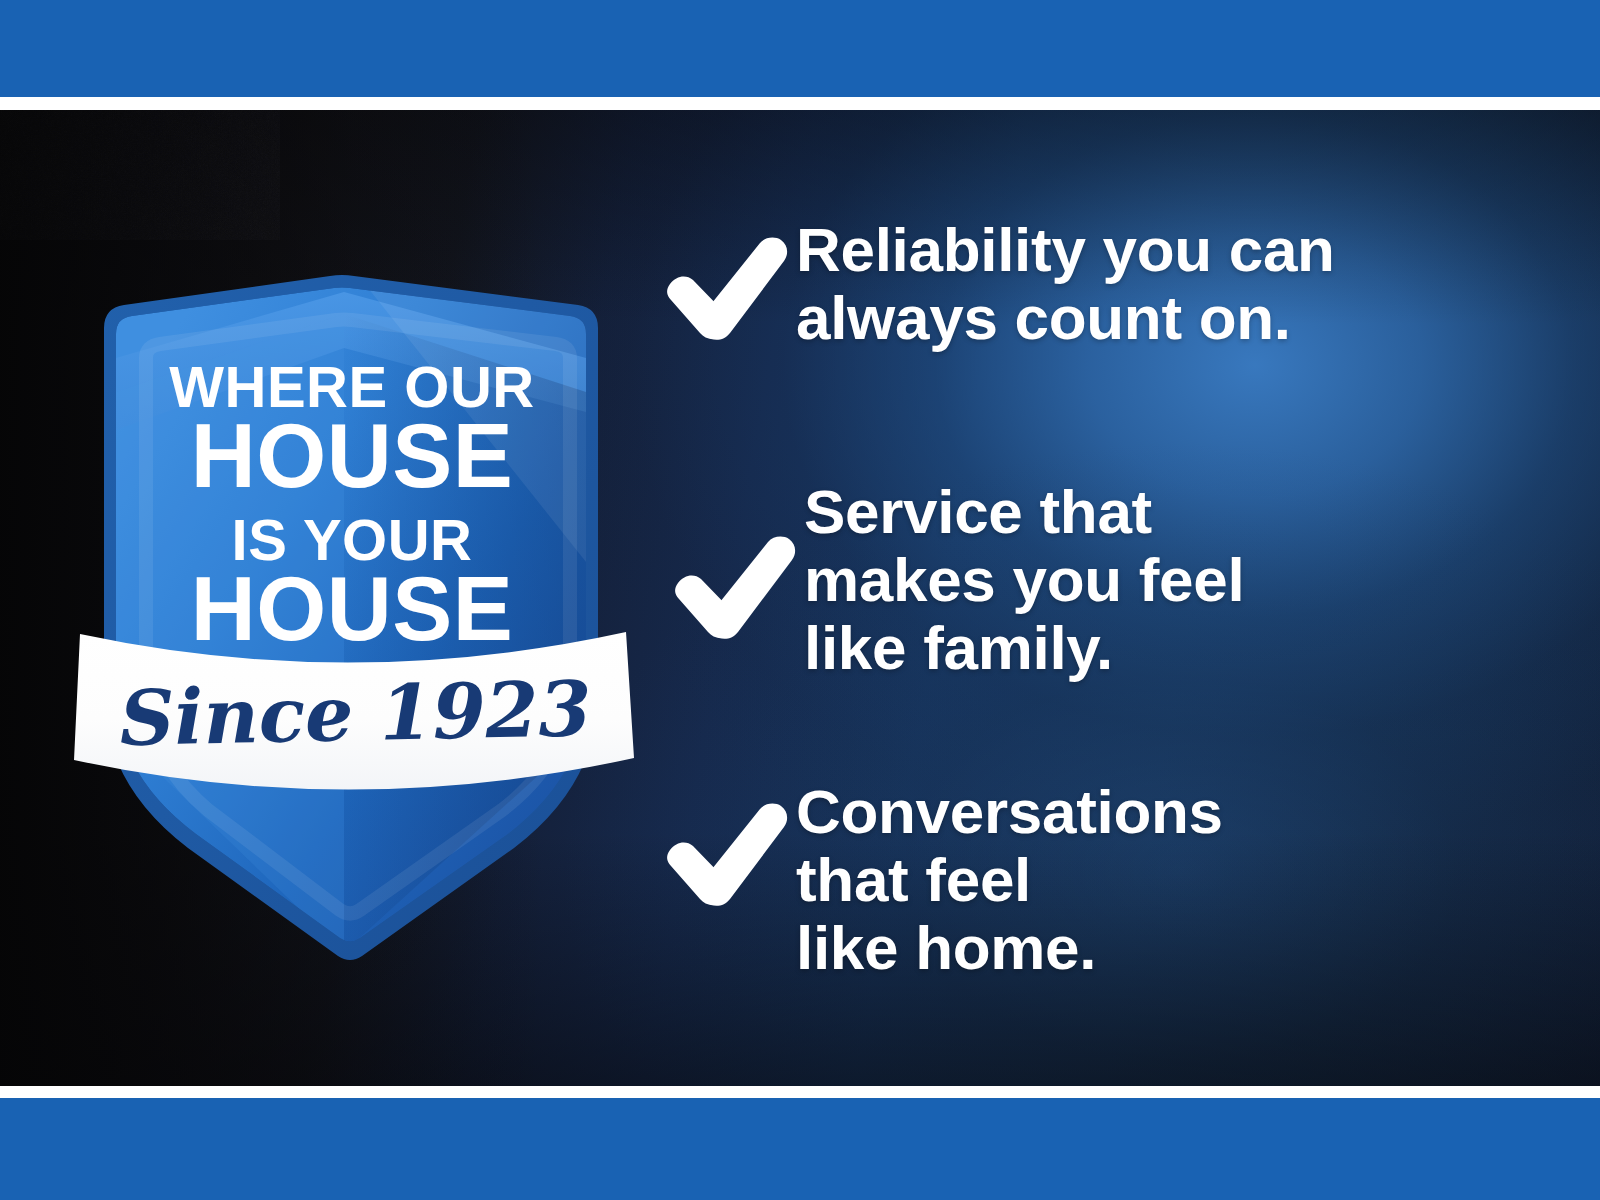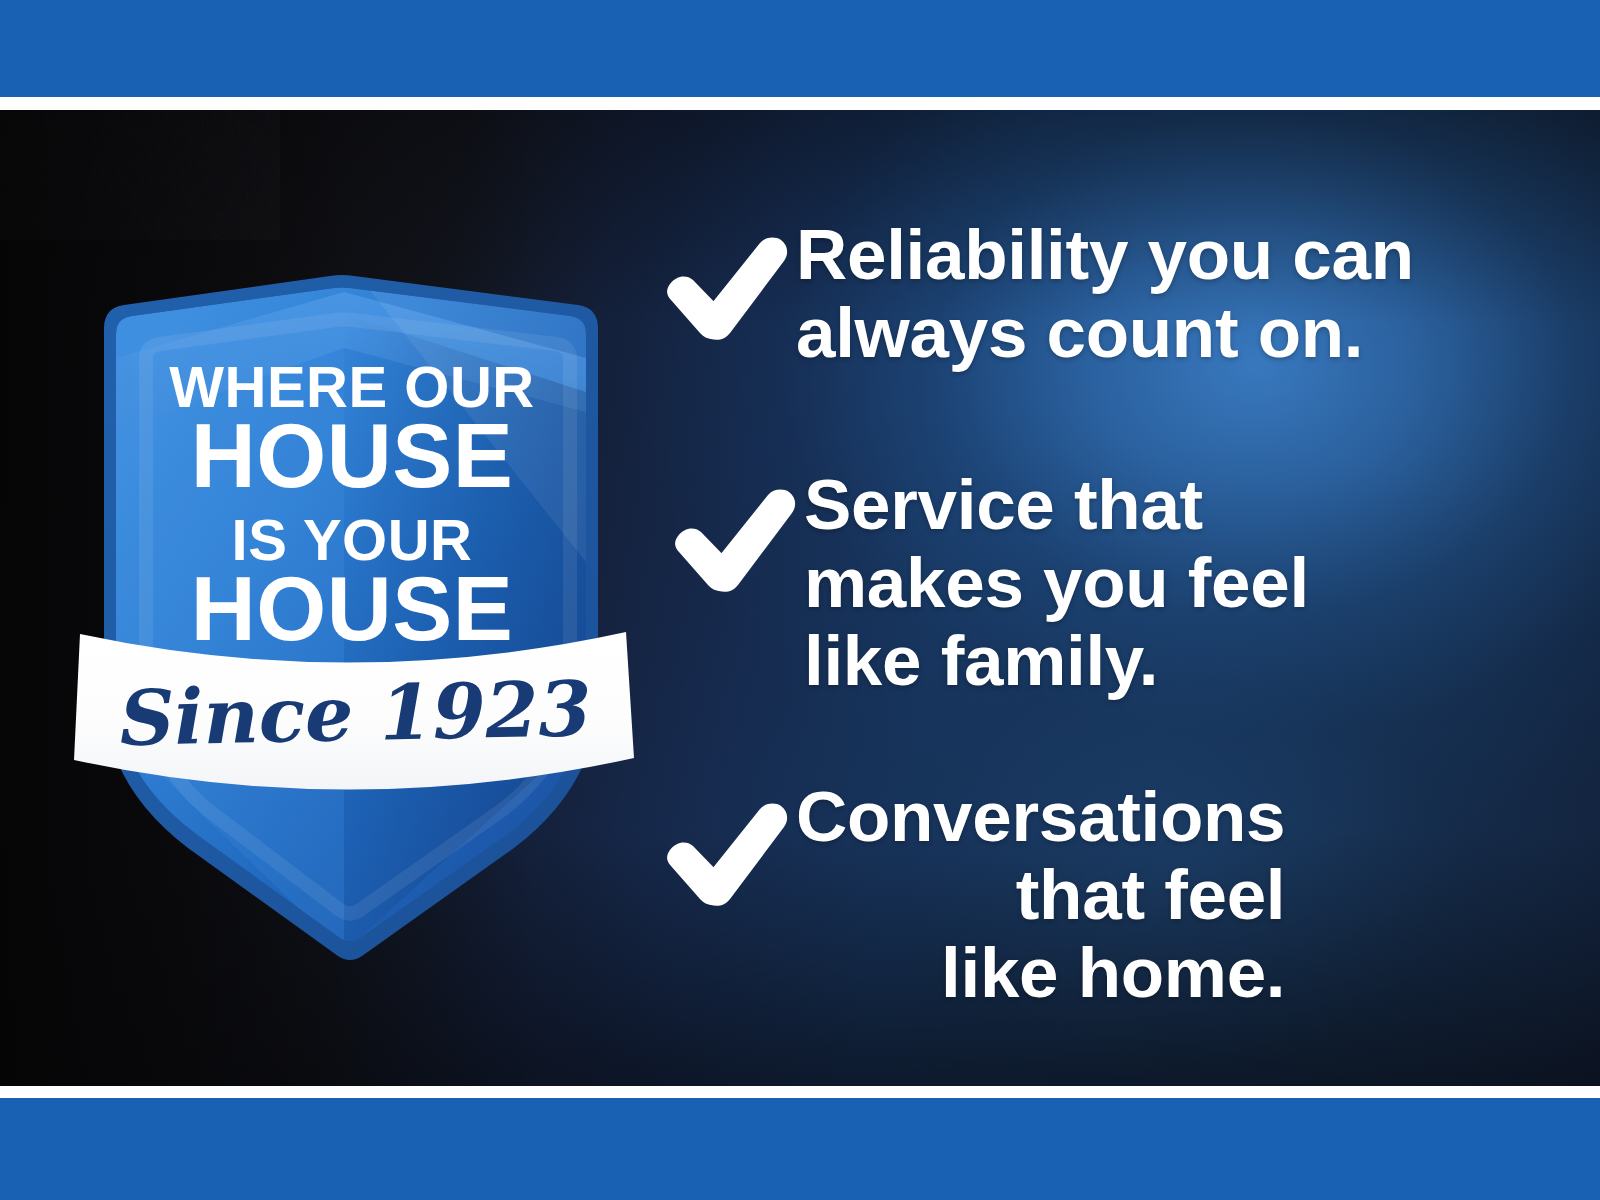--- a/index.html
+++ b/index.html
@@ -61,28 +61,28 @@
 
   .ribbon-text{font-family:"DejaVu Serif",serif;font-style:italic;font-weight:700;
                fill:#183a75;text-anchor:middle;}
 
   
   .bullets{position:absolute;left:660px;top:110px;width:880px;height:976px;}
   .bullet{position:absolute;display:flex;align-items:flex-start;}
   .bullet .tick{flex:0 0 auto;width:132px;height:120px;margin-right:4px;}
   .bullet .tick svg{display:block;width:132px;height:120px;}
   .bullet .txt{font-family:"Liberation Sans",sans-serif;font-weight:700;
-               color:#ffffff;font-size:71px;line-height:1.10;letter-spacing:-0.3px;
+               color:#ffffff;font-size:62px;line-height:1.10;letter-spacing:-0.3px;
                text-shadow:0 2px 5px rgba(0,0,0,0.26);white-space:pre-line;}
 
   #bullet-0{left:0px;  top:106px;}
   #bullet-0 .tick{margin-top:12px;}
-  #bullet-1{left:8px;  top:356px;}
+  #bullet-1{left:8px;  top:368px;align-items:center;}
   #bullet-1 .tick{margin-top:14px;}
-  #bullet-2{left:0px;  top:668px;text-align:right;}
+  #bullet-2{left:0px;  top:668px;}
   #bullet-2 .tick{margin-top:16px;}
 
   
   .sep{position:absolute;left:0;width:1600px;background:#ffffff;}
   .sep.t{top:97px;height:13px;}
   .sep.b{top:1086px;height:12px;}
 </style>
 </head>
 <body>
 

